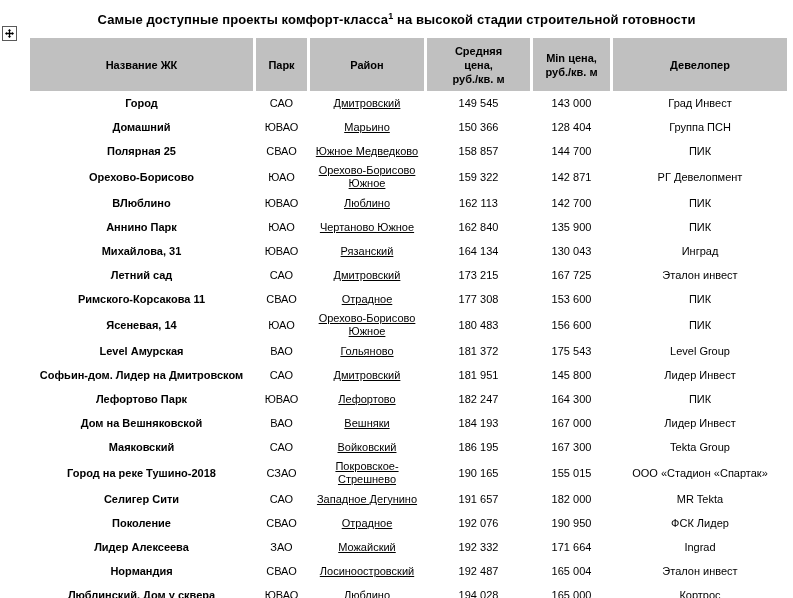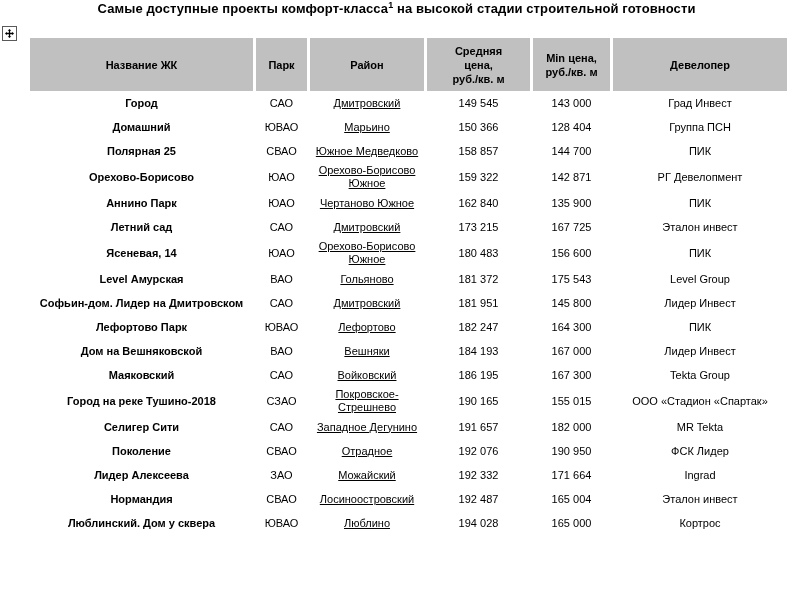--- a/index.html
+++ b/index.html
@@ -5,21 +5,21 @@
   html, body { margin: 0; padding: 0; }
   body {
     width: 793px; height: 598px;
     background: #ffffff;
     color: #000000;
     font-family: "Liberation Sans", sans-serif;
     position: relative;
     overflow: hidden;
   }
   .title {
-    position: absolute; top: 0; left: 0; width: 100%;
+    position: absolute; top: 11px; left: 0; width: 100%;
     text-align: center;
     font-size: 13px; font-weight: bold;
     letter-spacing: 0.1px;
   }
   .title sup { font-size: 9px; }
   .move-handle {
     position: absolute; top: 26px; left: 2px;
     width: 13px; height: 13px;
     border: 1px solid #595959;
     background: #ffffff;
@@ -113,34 +113,58 @@
       </tr>
       <tr>
         <td class="col-name">Орехово-Борисово</td>
         <td class="col-okrug">ЮАО</td>
         <td class="col-raion">Орехово-Борисово Южное</td>
         <td class="col-avg-price">159 322</td>
         <td class="col-min-price">142 871</td>
         <td class="col-developer">РГ Девелопмент</td>
       </tr>
       <tr>
+        <td class="col-name">ВЛюблино</td>
+        <td class="col-okrug">ЮВАО</td>
+        <td class="col-raion">Люблино</td>
+        <td class="col-avg-price">162 113</td>
+        <td class="col-min-price">142 700</td>
+        <td class="col-developer">ПИК</td>
+      </tr>
+      <tr>
         <td class="col-name">Аннино Парк</td>
         <td class="col-okrug">ЮАО</td>
         <td class="col-raion">Чертаново Южное</td>
         <td class="col-avg-price">162 840</td>
         <td class="col-min-price">135 900</td>
         <td class="col-developer">ПИК</td>
       </tr>
       <tr>
+        <td class="col-name">Михайлова, 31</td>
+        <td class="col-okrug">ЮВАО</td>
+        <td class="col-raion">Рязанский</td>
+        <td class="col-avg-price">164 134</td>
+        <td class="col-min-price">130 043</td>
+        <td class="col-developer">Инград</td>
+      </tr>
+      <tr>
         <td class="col-name">Летний сад</td>
         <td class="col-okrug">САО</td>
         <td class="col-raion">Дмитровский</td>
         <td class="col-avg-price">173 215</td>
         <td class="col-min-price">167 725</td>
         <td class="col-developer">Эталон инвест</td>
+      </tr>
+      <tr>
+        <td class="col-name">Римского-Корсакова 11</td>
+        <td class="col-okrug">СВАО</td>
+        <td class="col-raion">Отрадное</td>
+        <td class="col-avg-price">177 308</td>
+        <td class="col-min-price">153 600</td>
+        <td class="col-developer">ПИК</td>
       </tr>
       <tr>
         <td class="col-name">Ясеневая, 14</td>
         <td class="col-okrug">ЮАО</td>
         <td class="col-raion">Орехово-Борисово Южное</td>
         <td class="col-avg-price">180 483</td>
         <td class="col-min-price">156 600</td>
         <td class="col-developer">ПИК</td>
       </tr>
       <tr>

